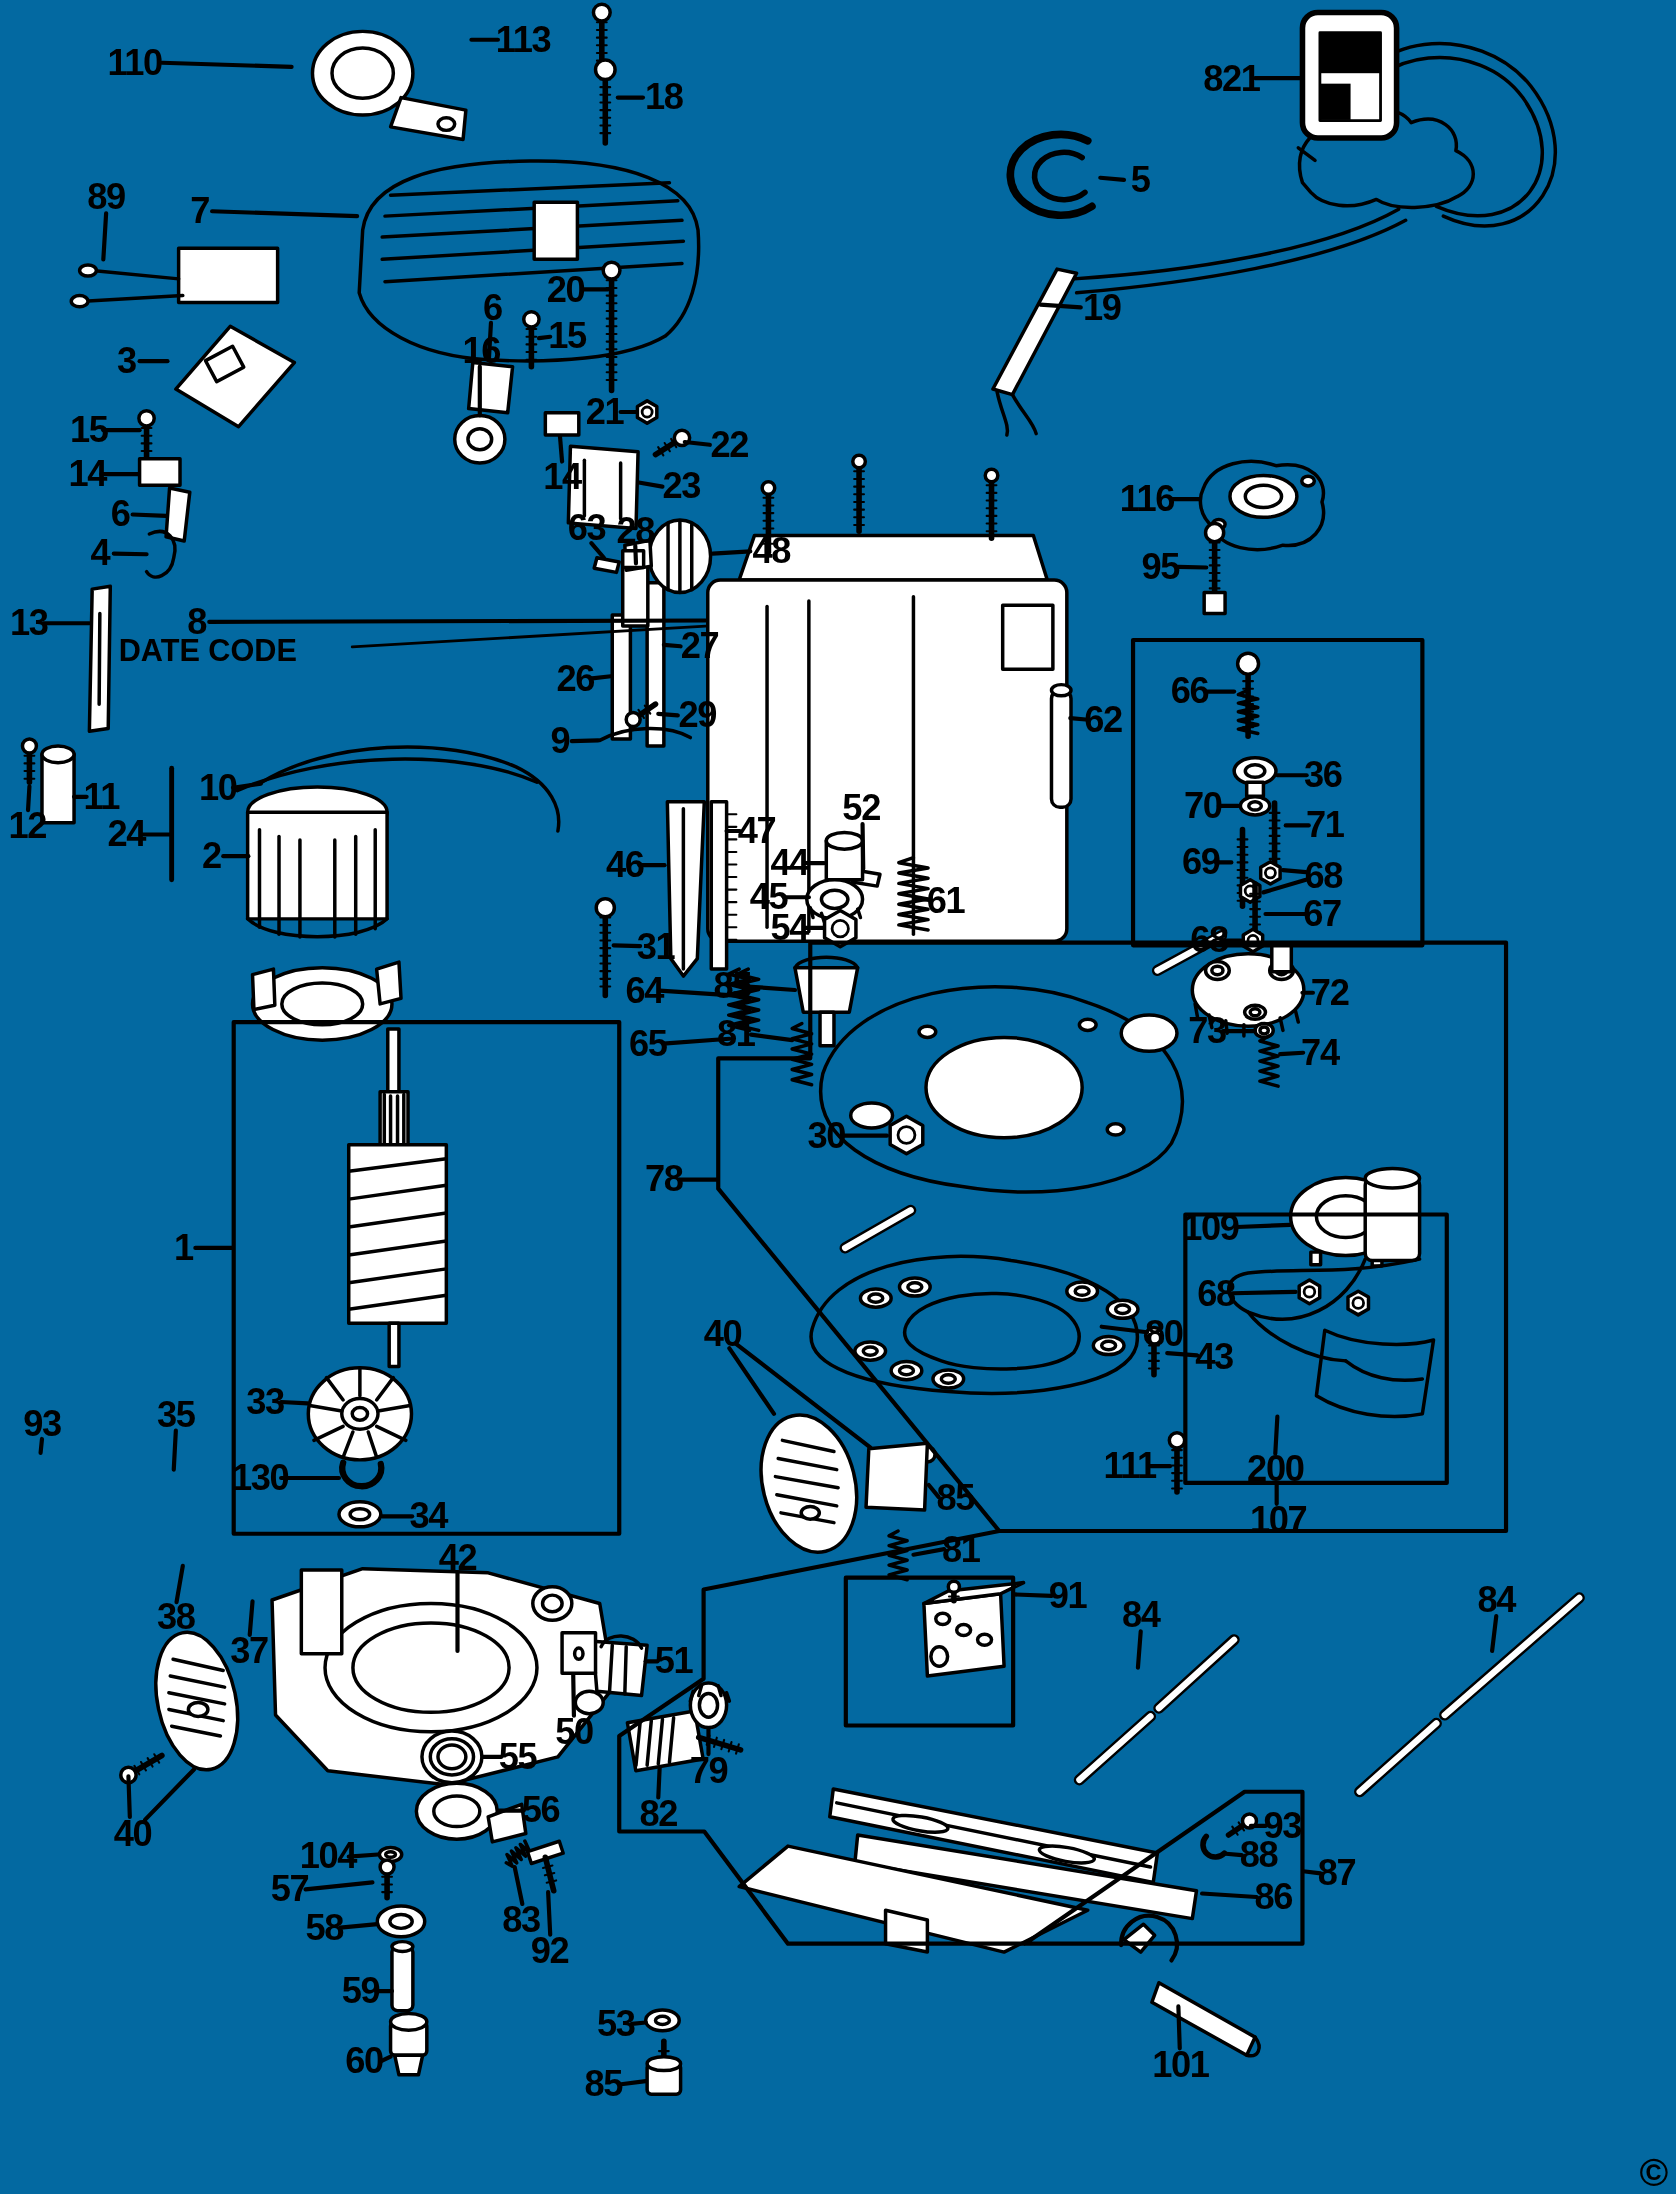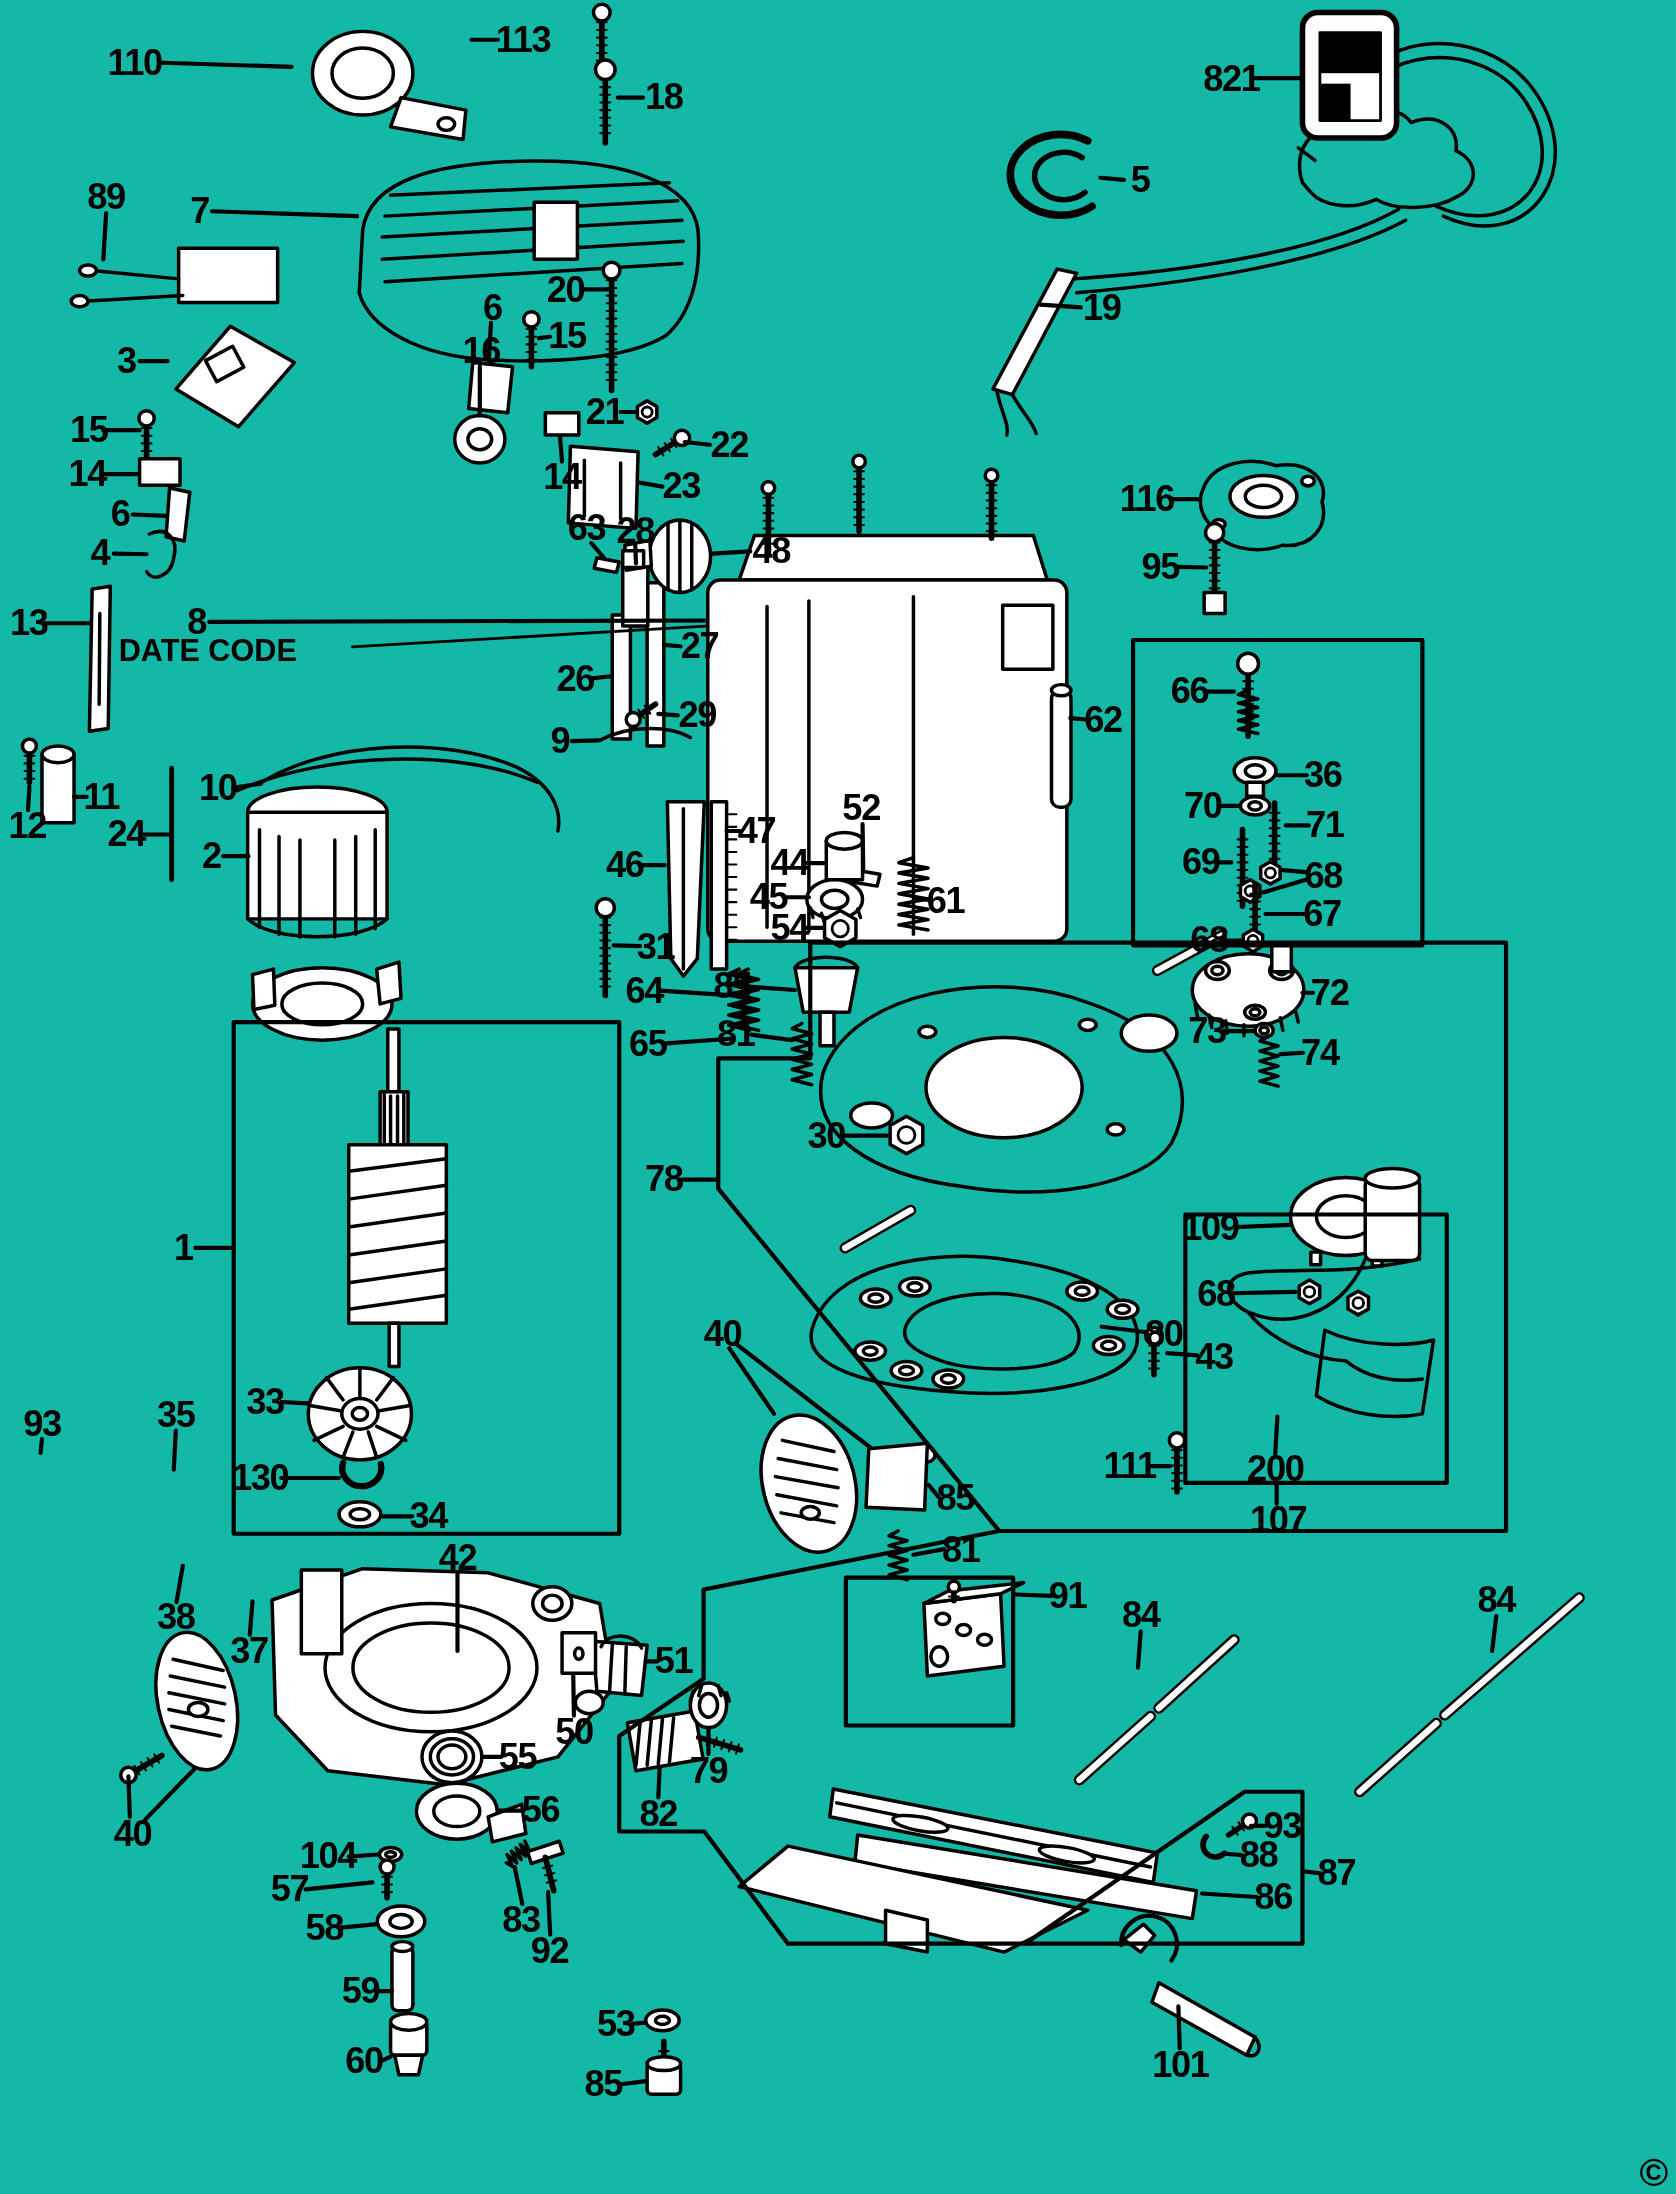--- a/index.html
+++ b/index.html
@@ -1,16 +1,16 @@
 <!DOCTYPE html>
 <html style="font-size:11px"><head>
 <meta charset="utf-8">
 <style>
   html,body{margin:0;padding:0;background:#ffffff;}
-  #stage{position:relative;width:1677px;height:2194px;background:#14b8a6;overflow:hidden;}
+  #stage{position:relative;width:1677px;height:2194px;background:#0369a1;overflow:hidden;}
   svg{position:absolute;left:0;top:0;}
   text.lbl{font-family:"Liberation Sans",sans-serif;font-weight:bold;letter-spacing:-2px;fill:#000;}
   text.note{font-family:"Liberation Sans",sans-serif;font-weight:bold;fill:#000;}
 </style>
 </head>
 <body>
 
 <div id="stage">
   <svg id="diagram" width="1677" height="2194" viewBox="0 0 2405 3147" xmlns="http://www.w3.org/2000/svg">
     <g id="g-parts">

